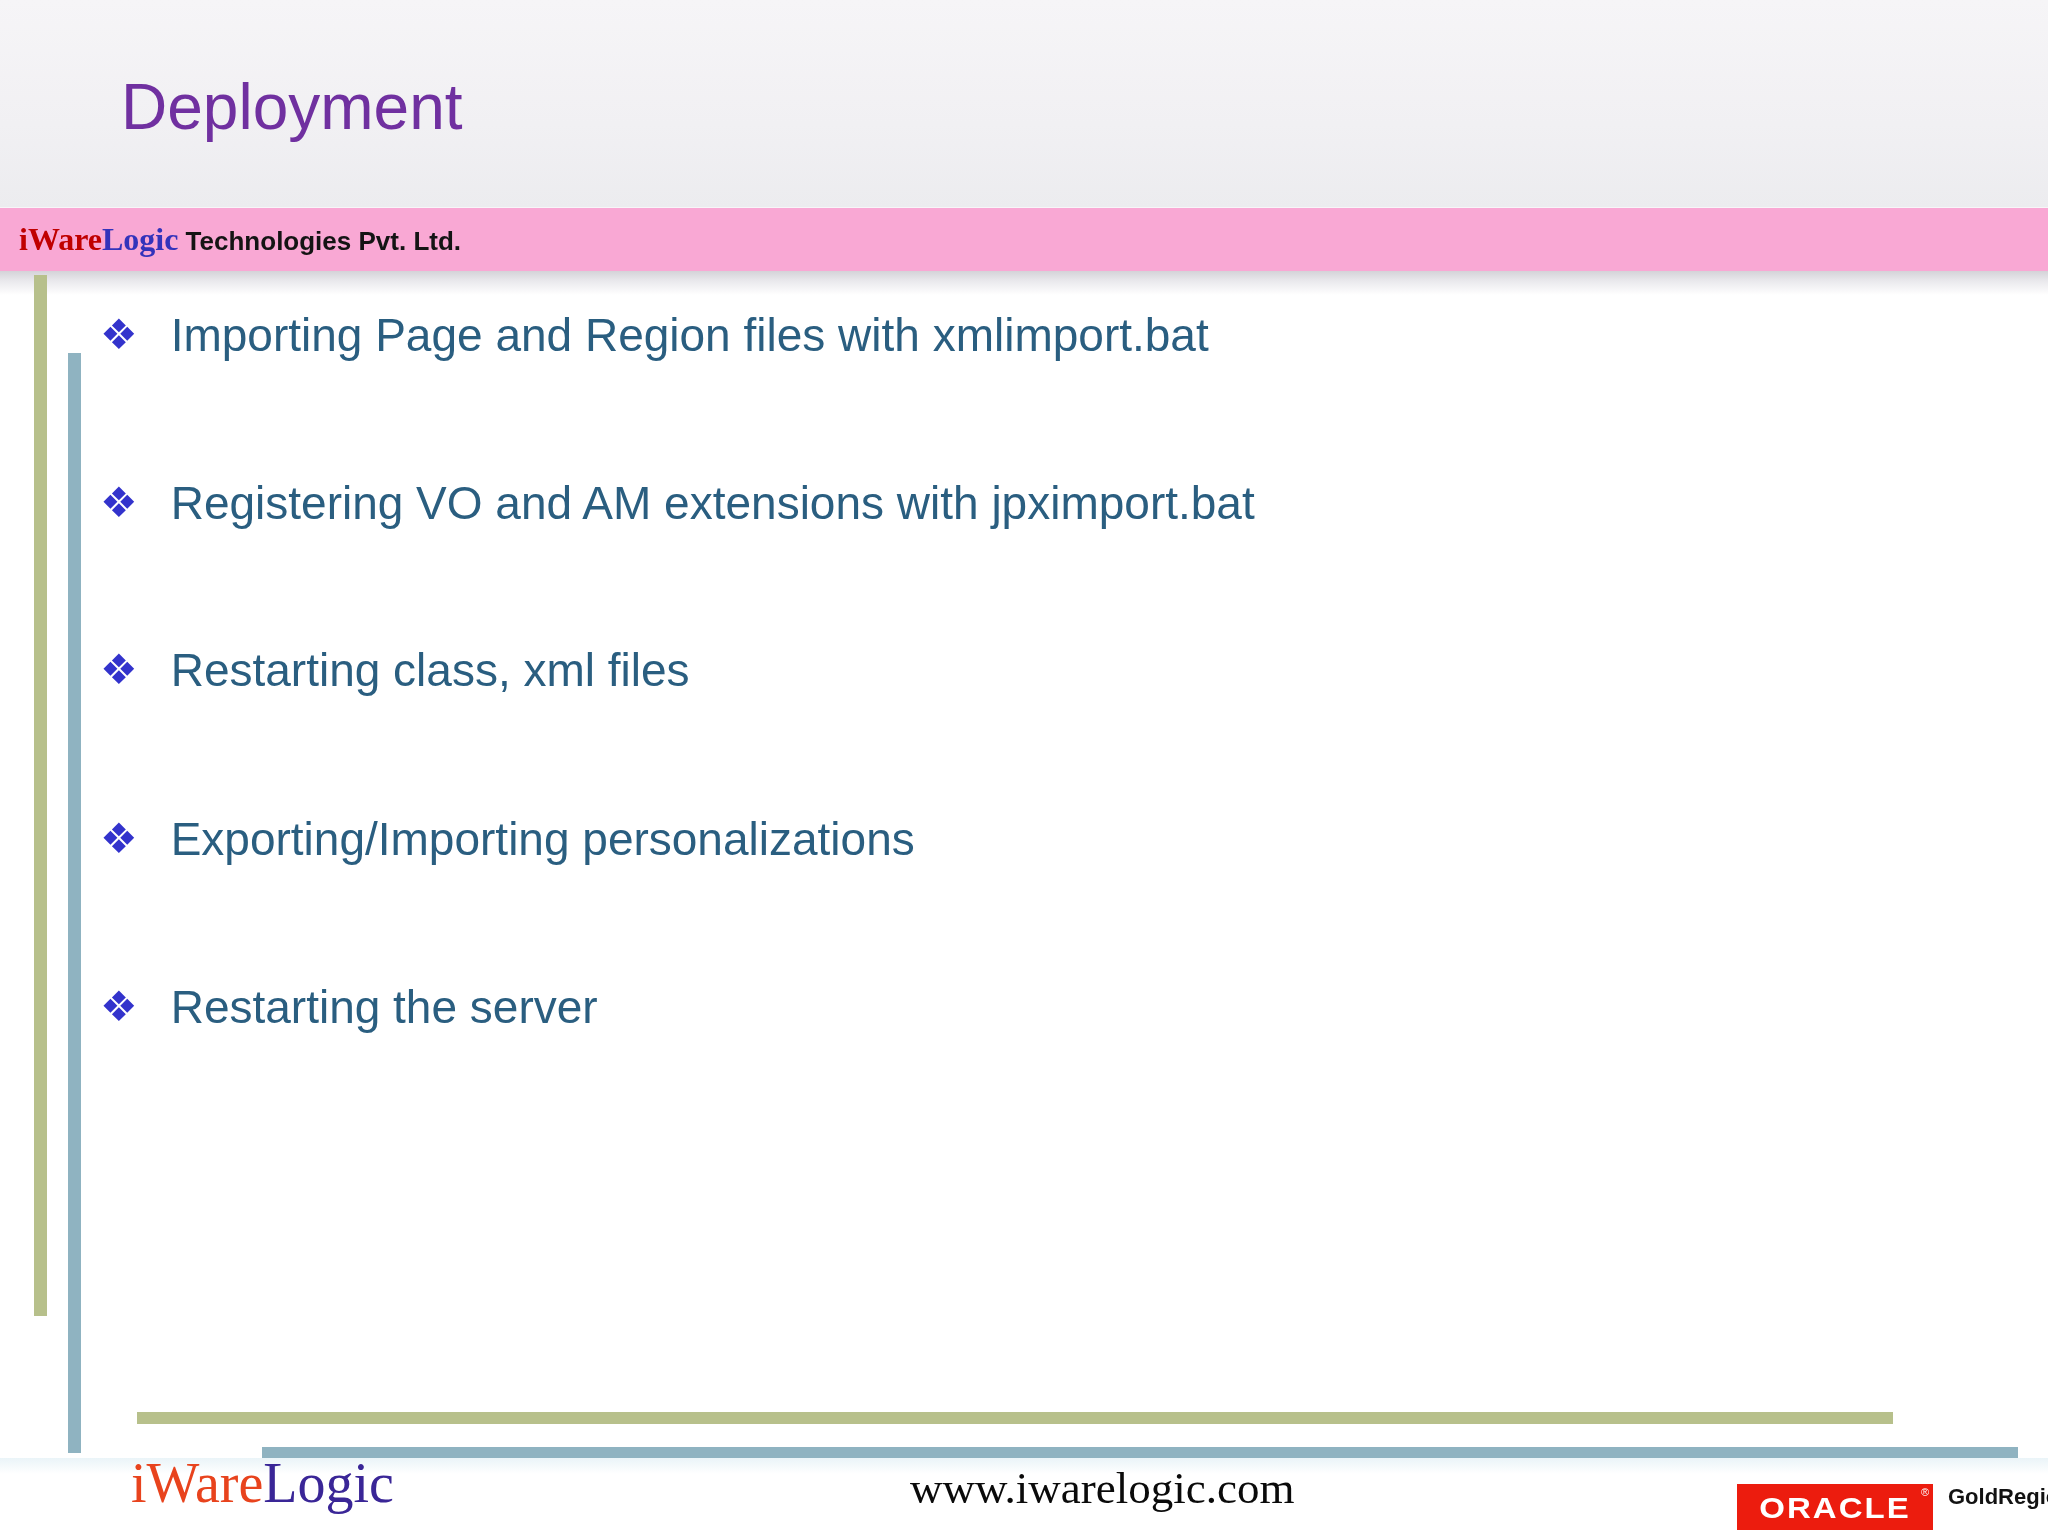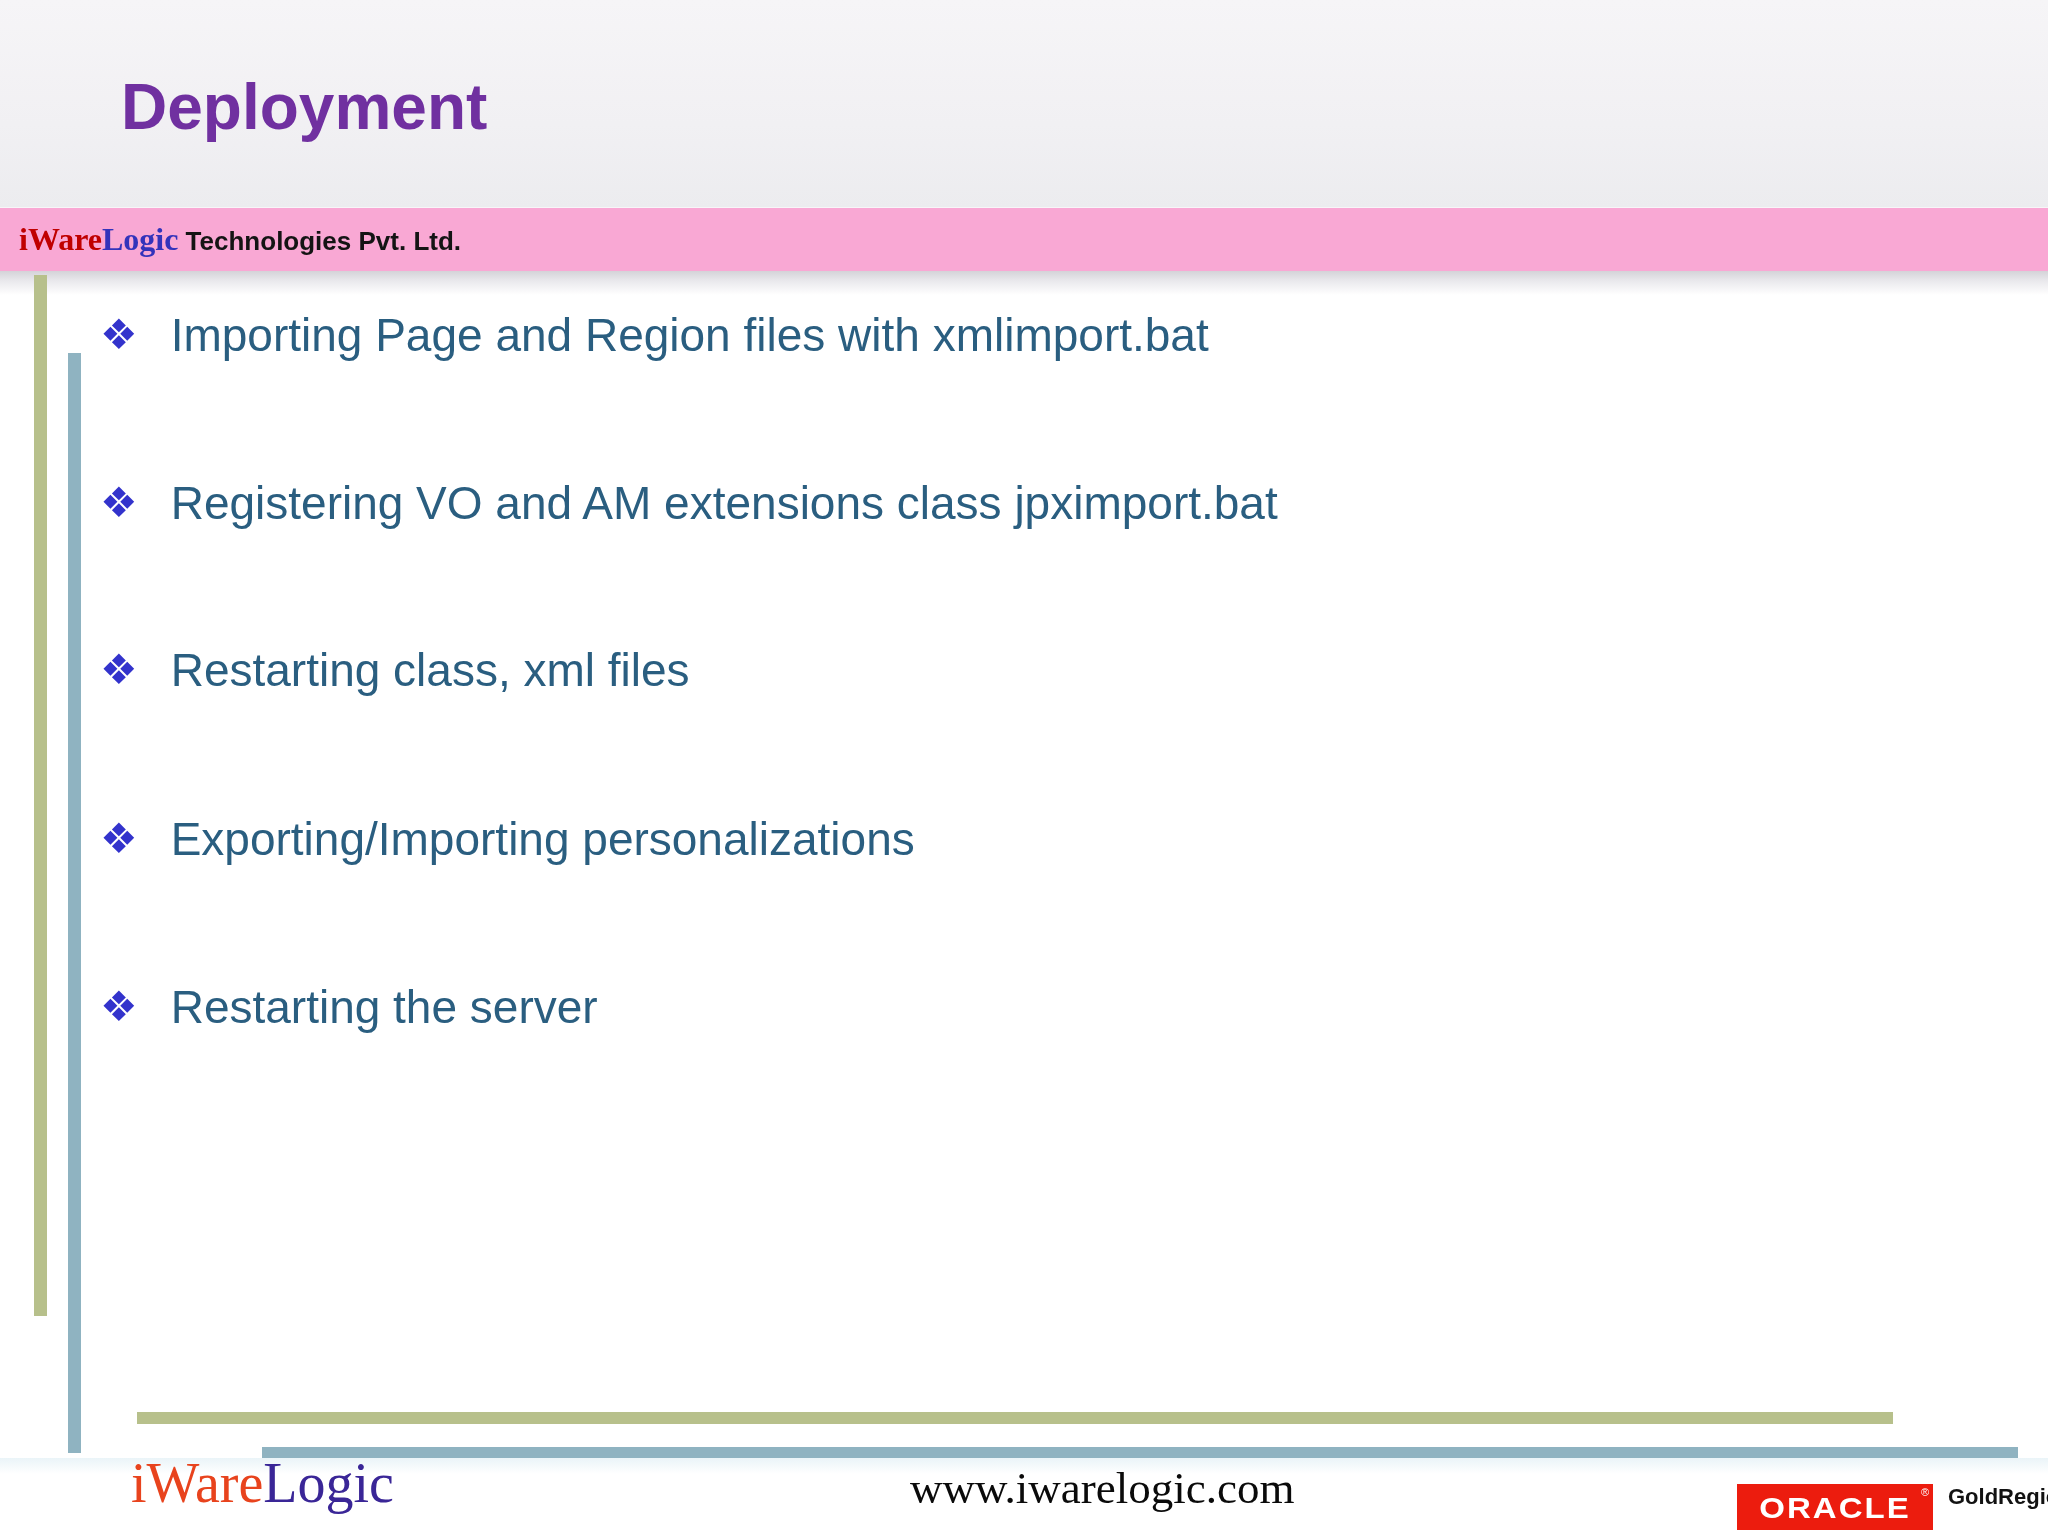--- a/index.html
+++ b/index.html
@@ -12,21 +12,21 @@
     margin:0 auto;
   }
   
   .header-band{
     position:absolute;left:0;top:0;width:2048px;height:207px;
     background:linear-gradient(180deg,#f6f5f7 0%,#f1f0f3 60%,#ececef 100%);
     border-bottom:1px solid #f7f6f8;
   }
   .page-title{
     position:absolute;left:121px;top:62px;margin:0;
-    font-size:64px;font-weight:700;line-height:90px;
+    font-size:64px;font-weight:400;line-height:90px;
     color:var(--title-purple,#7030a0);
     letter-spacing:0px;
   }
   .company-strip{
     position:absolute;left:0;top:208px;width:2048px;height:63px;
     background:#f9a8d4;
     display:flex;align-items:center;
   }
   .company-line{margin-left:19px;white-space:nowrap;}
   .brand-serif{font-family:"Liberation Serif",serif;font-weight:700;font-size:32px;}
@@ -118,21 +118,21 @@
   <div class="vbar vbar-olive"></div>
   <div class="vbar vbar-teal"></div>
 
   <ul class="bullet-list">
     <li class="bullet-row r1">
       <span class="bullet-marker">❖</span>
       <span class="bullet-text">Importing Page and Region files with xmlimport.bat</span>
     </li>
     <li class="bullet-row r2">
       <span class="bullet-marker">❖</span>
-      <span class="bullet-text">Registering VO and AM extensions class jpximport.bat</span>
+      <span class="bullet-text">Registering VO and AM extensions with jpximport.bat</span>
     </li>
     <li class="bullet-row r3">
       <span class="bullet-marker">❖</span>
       <span class="bullet-text">Restarting class, xml files</span>
     </li>
     <li class="bullet-row r4">
       <span class="bullet-marker">❖</span>
       <span class="bullet-text">Exporting/Importing personalizations</span>
     </li>
     <li class="bullet-row r5">

